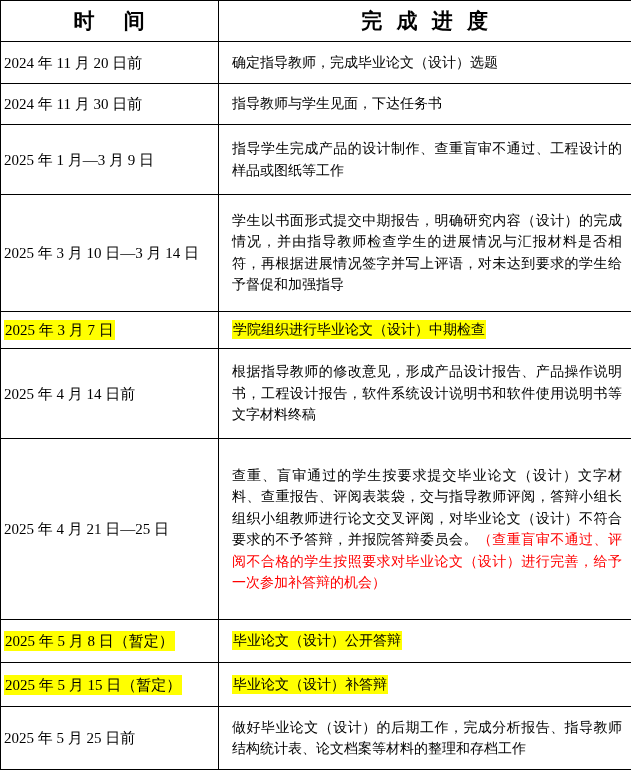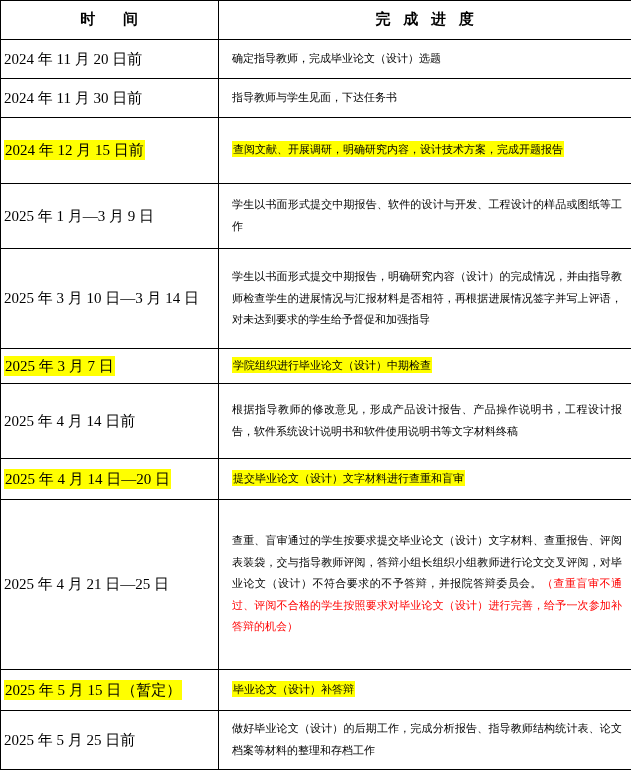--- a/index.html
+++ b/index.html
@@ -13,34 +13,34 @@
     table-layout: fixed;
     width: 631px; height: 770px;
   }
   .schedule td, .schedule th {
     border: 1px solid #000000;
     vertical-align: middle;
     overflow: hidden;
   }
   th.th-time, th.th-progress {
     font-weight: bold;
-    font-size: 15px;
+    font-size: 21px;
     text-align: center;
     letter-spacing: 1px;
   }
   th.th-time { word-spacing: 22px; }
   th.th-progress { word-spacing: 7px; }
   td.tcell {
     text-align: left;
     font-size: 15px;
     line-height: 20px;
     padding: 0 3px;
   }
   td.pcell {
-    font-size: 11px;
+    font-size: 14px;
     line-height: 21.5px;
     padding: 3px 9px 3px 13px;
     text-align: justify;
   }
   .hl { background: #ffff00; padding: 2px 1px; }
   .red { color: #ff0000; }
 </style>
 </head>
 <body>
 
@@ -58,56 +58,52 @@
   <tr style="height:33px">
     <td class="tcell"><span>2024 年 11 月 20 日前</span></td>
     <td class="pcell"><span>确定指导教师，完成毕业论文（设计）选题</span></td>
   </tr>
 
   <tr style="height:33px">
     <td class="tcell"><span>2024 年 11 月 30 日前</span></td>
     <td class="pcell"><span>指导教师与学生见面，下达任务书</span></td>
   </tr>
 
-  <tr style="height:56px">
-    <td class="tcell"><span class="hl">2024 年 12 月 15 日前</span></td>
-    <td class="pcell"><span class="hl">查阅文献、开展调研，明确研究内容，设计技术方案，完成开题报告</span></td>
-  </tr>
 
   <tr style="height:55px">
     <td class="tcell"><span>2025 年 1 月—3 月 9 日</span></td>
-    <td class="pcell"><span>学生以书面形式提交中期报告、软件的设计与开发、工程设计的样品或图纸等工作</span></td>
+    <td class="pcell"><span>指导学生完成产品的设计制作、查重盲审不通过、工程设计的样品或图纸等工作</span></td>
   </tr>
 
   <tr style="height:85px">
     <td class="tcell"><span>2025 年 3 月 10 日—3 月 14 日</span></td>
     <td class="pcell"><span>学生以书面形式提交中期报告，明确研究内容（设计）的完成情况，并由指导教师检查学生的进展情况与汇报材料是否相符，再根据进展情况签字并写上评语，对未达到要求的学生给予督促和加强指导</span></td>
   </tr>
 
   <tr style="height:30px">
     <td class="tcell"><span class="hl">2025 年 3 月 7 日</span></td>
     <td class="pcell"><span class="hl">学院组织进行毕业论文（设计）中期检查</span></td>
   </tr>
 
 
   <tr style="height:63px">
     <td class="tcell"><span>2025 年 4 月 14 日前</span></td>
     <td class="pcell"><span>根据指导教师的修改意见，形成产品设计报告、产品操作说明书，工程设计报告，软件系统设计说明书和软件使用说明书等文字材料终稿</span></td>
   </tr>
 
-  <tr style="height:35px">
-    <td class="tcell"><span class="hl">2025 年 4 月 14 日—20 日</span></td>
-    <td class="pcell"><span class="hl">提交毕业论文（设计）文字材料进行查重和盲审</span></td>
-  </tr>
 
   <tr style="height:144px">
     <td class="tcell"><span>2025 年 4 月 21 日—25 日</span></td>
     <td class="pcell"><span>查重、盲审通过的学生按要求提交毕业论文（设计）文字材料、查重报告、评阅表装袋，交与指导教师评阅，答辩小组长组织小组教师进行论文交叉评阅，对毕业论文（设计）不符合要求的不予答辩，并报院答辩委员会。</span><span class="red">（查重盲审不通过、评阅不合格的学生按照要求对毕业论文（设计）进行完善，给予一次参加补答辩的机会）</span></td>
   </tr>
 
+  <tr style="height:34px">
+    <td class="tcell"><span class="hl">2025 年 5 月 8 日（暂定）</span></td>
+    <td class="pcell"><span class="hl">毕业论文（设计）公开答辩</span></td>
+  </tr>
 
   <tr style="height:35px">
     <td class="tcell"><span class="hl">2025 年 5 月 15 日（暂定）</span></td>
     <td class="pcell"><span class="hl">毕业论文（设计）补答辩</span></td>
   </tr>
 
 
   <tr style="height:47px">
     <td class="tcell"><span>2025 年 5 月 25 日前</span></td>
     <td class="pcell"><span>做好毕业论文（设计）的后期工作，完成分析报告、指导教师结构统计表、论文档案等材料的整理和存档工作</span></td>

